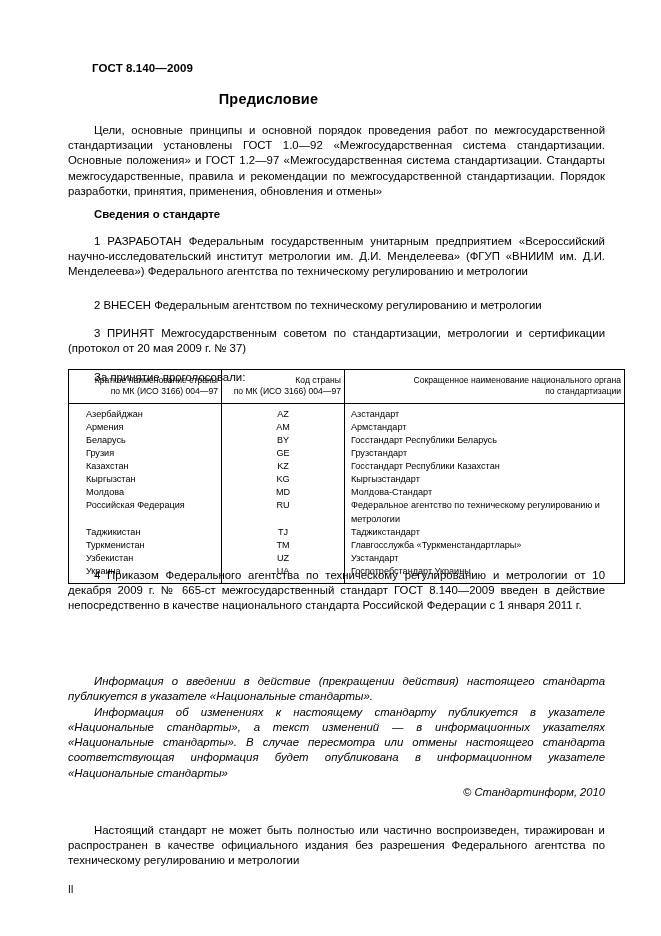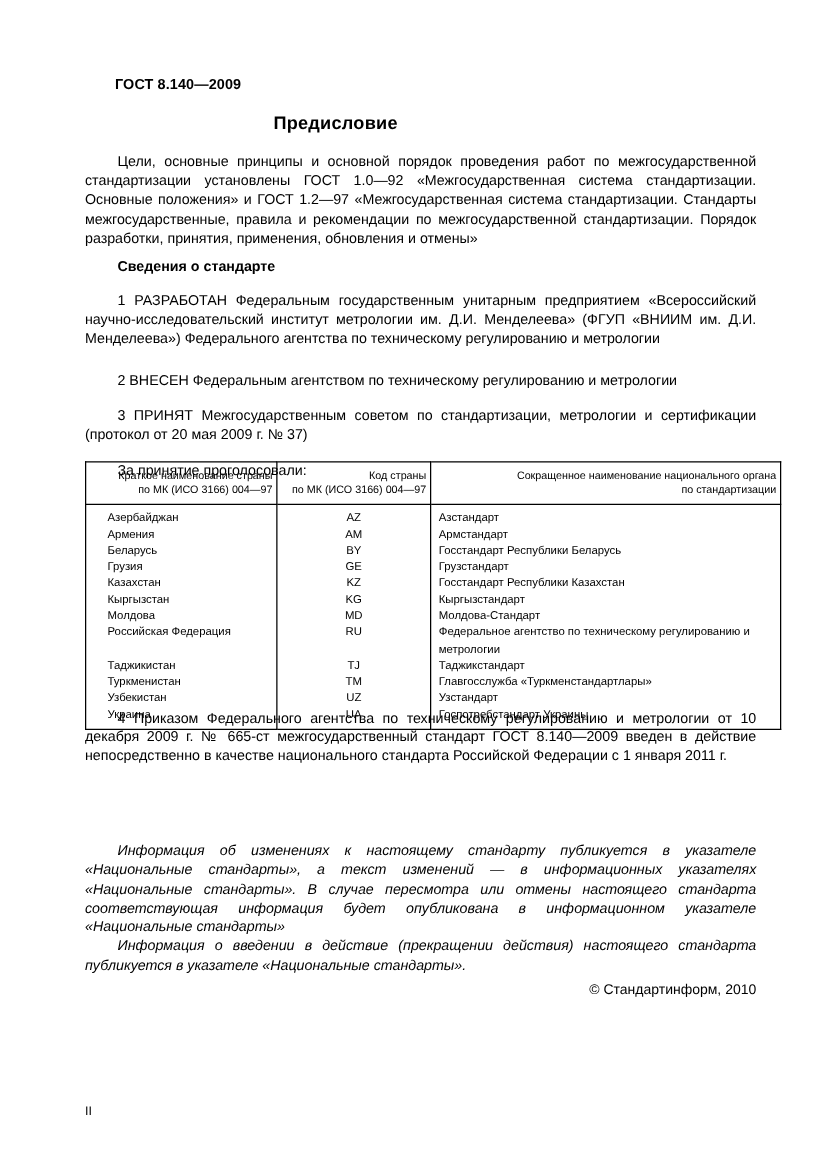--- a/index.html
+++ b/index.html
@@ -140,20 +140,21 @@
     text-align: justify;
   }
 
   .copyright {
     position: absolute;
     left: 68px;
     top: 786px;
     width: 537px;
     text-align: right;
     font-size: 11.2px;
+    font-style: italic;
   }
 
   .block-final { position: absolute; left: 68px; top: 823px; width: 537px; }
 
   .page-number {
     position: absolute;
     left: 68px;
     top: 884px;
     font-size: 10px;
   }
@@ -265,22 +266,25 @@
       </tbody>
     </table>
   </div>
 
   <div class="block-p4">
     <p class="para indent">4  Приказом Федерального агентства по техническому регулированию и метрологии от 10 декабря 2009 г. № 665-ст межгосударственный стандарт ГОСТ 8.140—2009 введен в действие непосредственно в качестве национального стандарта Российской Федерации с 1 января 2011 г.</p>
   </div>
 
 
   <div class="block-italic">
+    <p class="para italic indent">Информация о введении в действие (прекращении действия) настоящего стандарта публикуется в указателе «Национальные стандарты».</p>
     <p class="para italic indent">Информация об изменениях к настоящему стандарту публикуется в указателе «Национальные стандарты», а текст изменений — в информационных указателях «Национальные стандарты». В случае пересмотра или отмены настоящего стандарта соответствующая информация будет опубликована в информационном указателе «Национальные стандарты»</p>
-    <p class="para italic indent">Информация о введении в действие (прекращении действия) настоящего стандарта публикуется в указателе «Национальные стандарты».</p>
   </div>
 
   <div class="copyright">© Стандартинформ, 2010</div>
 
+  <div class="block-final">
+    <p class="para indent">Настоящий стандарт не может быть полностью или частично воспроизведен, тиражирован и распространен в качестве официального издания без разрешения Федерального агентства по техническому регулированию и метрологии</p>
+  </div>
 
   <div class="page-number">II</div>
 
 </div>
 
 </body></html>

